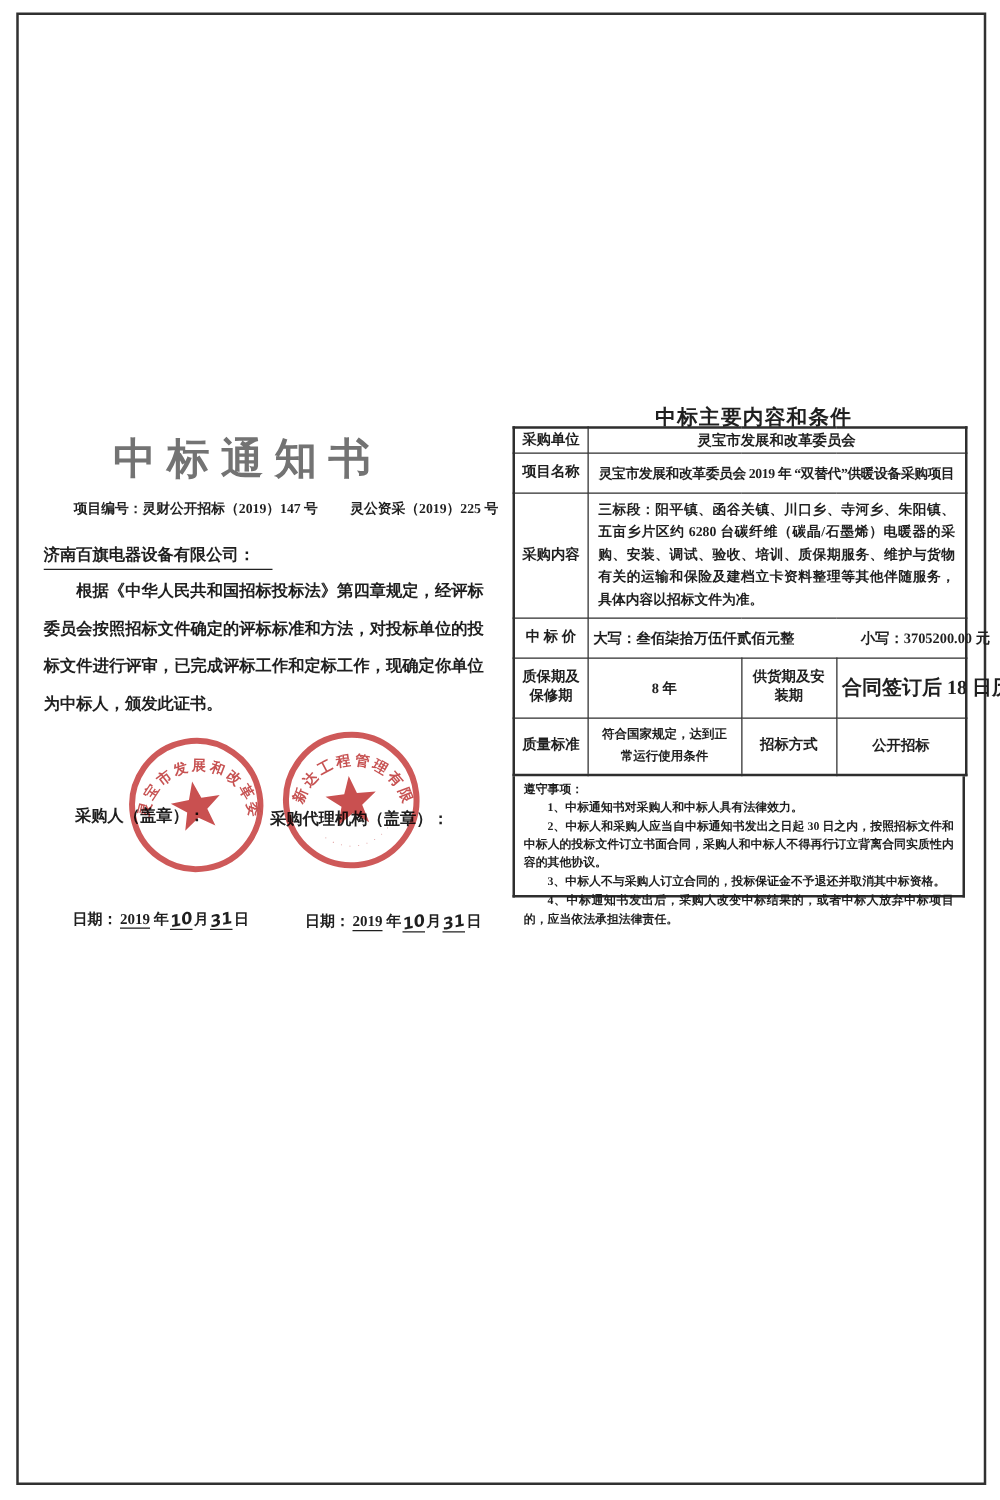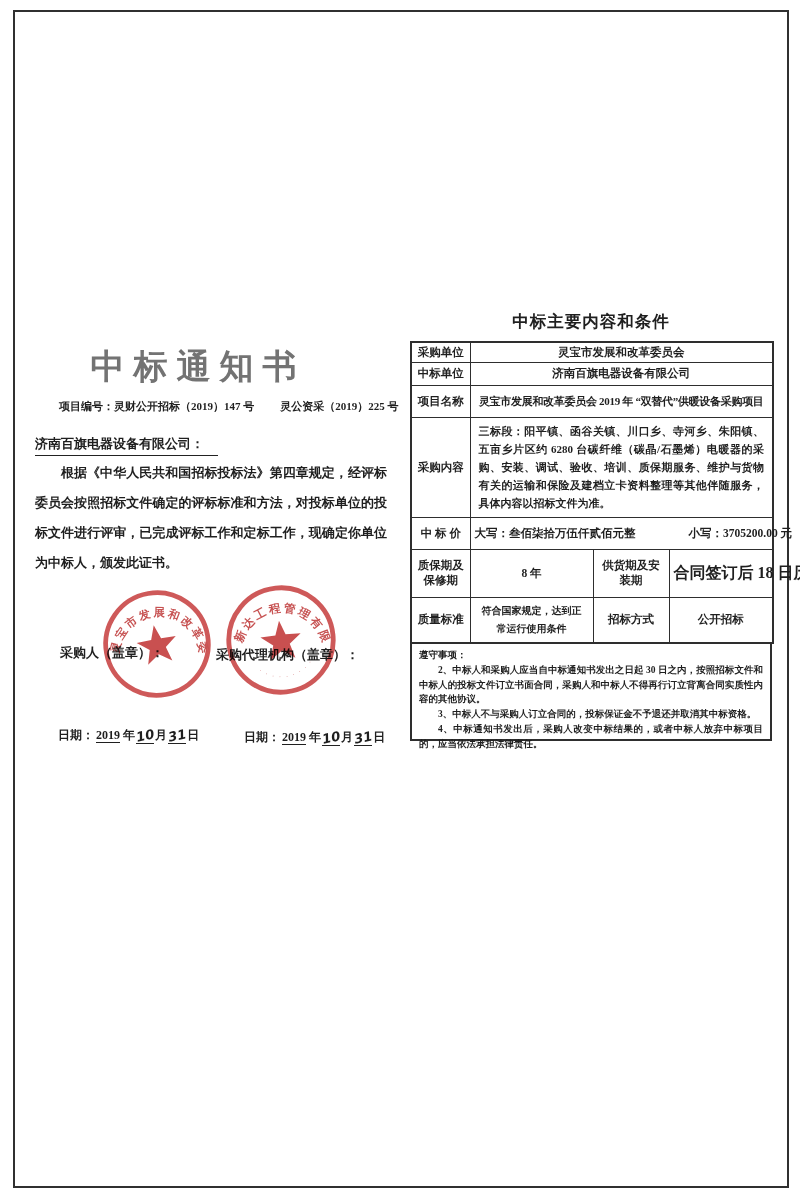--- a/index.html
+++ b/index.html
@@ -30,21 +30,21 @@
   .stamp-sub{font-size:6px;fill:#c65353;letter-spacing:2px;}
   .date{position:absolute;font-size:12px;font-weight:bold;white-space:nowrap;}
   .date1{left:58px;top:727px;}
   .date2{left:244px;top:729px;}
   .u{text-decoration:underline;text-underline-offset:3px;margin:0 3px 0 2px;}
   .blank{display:inline-block;min-width:17px;border-bottom:1.2px solid #222;text-align:center;margin:0 1px;}
   .hand{font-family:"DejaVu Sans", sans-serif;font-style:italic;font-weight:bold;font-size:13px;
     display:inline-block;transform:rotate(-12deg) translateY(1px);}
 
   
-  .c-title{position:absolute;left:410px;top:311px;width:362px;margin:0;text-align:center;
+  .c-title{position:absolute;left:410px;top:311px;width:362px;margin:12px;text-align:center;
     font-size:16.5px;font-weight:bold;letter-spacing:1px;}
   .cond-wrap{position:absolute;left:410px;top:341px;width:362px;}
   .c-table{width:100%;border-collapse:collapse;table-layout:fixed;border:2px solid #2e2e2e;}
   .c-table td{border:1.6px solid #2e2e2e;font-weight:bold;padding:1px 4px;text-align:center;
     vertical-align:middle;font-size:11.5px;}
   .r1{height:20px;} .r2{height:23px;} .r3{height:32px;} .r4{height:89px;}
   .r5{height:32px;} .r6{height:48px;} .r7{height:46px;}
   .lab{font-size:11px;line-height:15px;padding:1px 3px;}
   .r3 .val{font-size:11px;white-space:nowrap;letter-spacing:-0.3px;}
   .r4 .val{text-align:justify;font-size:11px;line-height:18.2px;padding:4px 8px;}
@@ -114,24 +114,20 @@
           <col style="width:59px">
           <col style="width:123px">
           <col style="width:76px">
           <col style="width:104px">
         </colgroup>
       <tbody>
         <tr class="r1">
           <td class="lab">采购单位</td>
           <td class="val" colspan="3">灵宝市发展和改革委员会</td>
         </tr>
-        <tr class="r2">
-          <td class="lab">中标单位</td>
-          <td class="val" colspan="3">济南百旗电器设备有限公司</td>
-        </tr>
         <tr class="r3">
           <td class="lab">项目名称</td>
           <td class="val" colspan="3">灵宝市发展和改革委员会 2019 年 “双替代”供暖设备采购项目</td>
         </tr>
         <tr class="r4">
           <td class="lab">采购内容</td>
           <td class="val" colspan="3">三标段：阳平镇、函谷关镇、川口乡、寺河乡、朱阳镇、五亩乡片区约 6280 台碳纤维（碳晶/石墨烯）电暖器的采购、安装、调试、验收、培训、质保期服务、维护与货物有关的运输和保险及建档立卡资料整理等其他伴随服务，具体内容以招标文件为准。</td>
         </tr>
         <tr class="r5">
           <td class="lab">中 标 价</td>
@@ -149,18 +145,19 @@
           <td class="lab">质量标准</td>
           <td class="val v1">符合国家规定，达到正常运行使用条件</td>
           <td class="lab">招标方式</td>
           <td class="val">公开招标</td>
         </tr>
       </tbody>
     </table>
 
     <div class="notes">
       <p class="notes-title">遵守事项：</p>
+      <p>1、中标通知书对采购人和中标人具有法律效力。</p>
       <p>2、中标人和采购人应当自中标通知书发出之日起 30 日之内，按照招标文件和中标人的投标文件订立书面合同，采购人和中标人不得再行订立背离合同实质性内容的其他协议。</p>
       <p>3、中标人不与采购人订立合同的，投标保证金不予退还并取消其中标资格。</p>
       <p>4、中标通知书发出后，采购人改变中标结果的，或者中标人放弃中标项目的，应当依法承担法律责任。</p>
     </div>
   </div>
 </section>
 
 </body></html>

